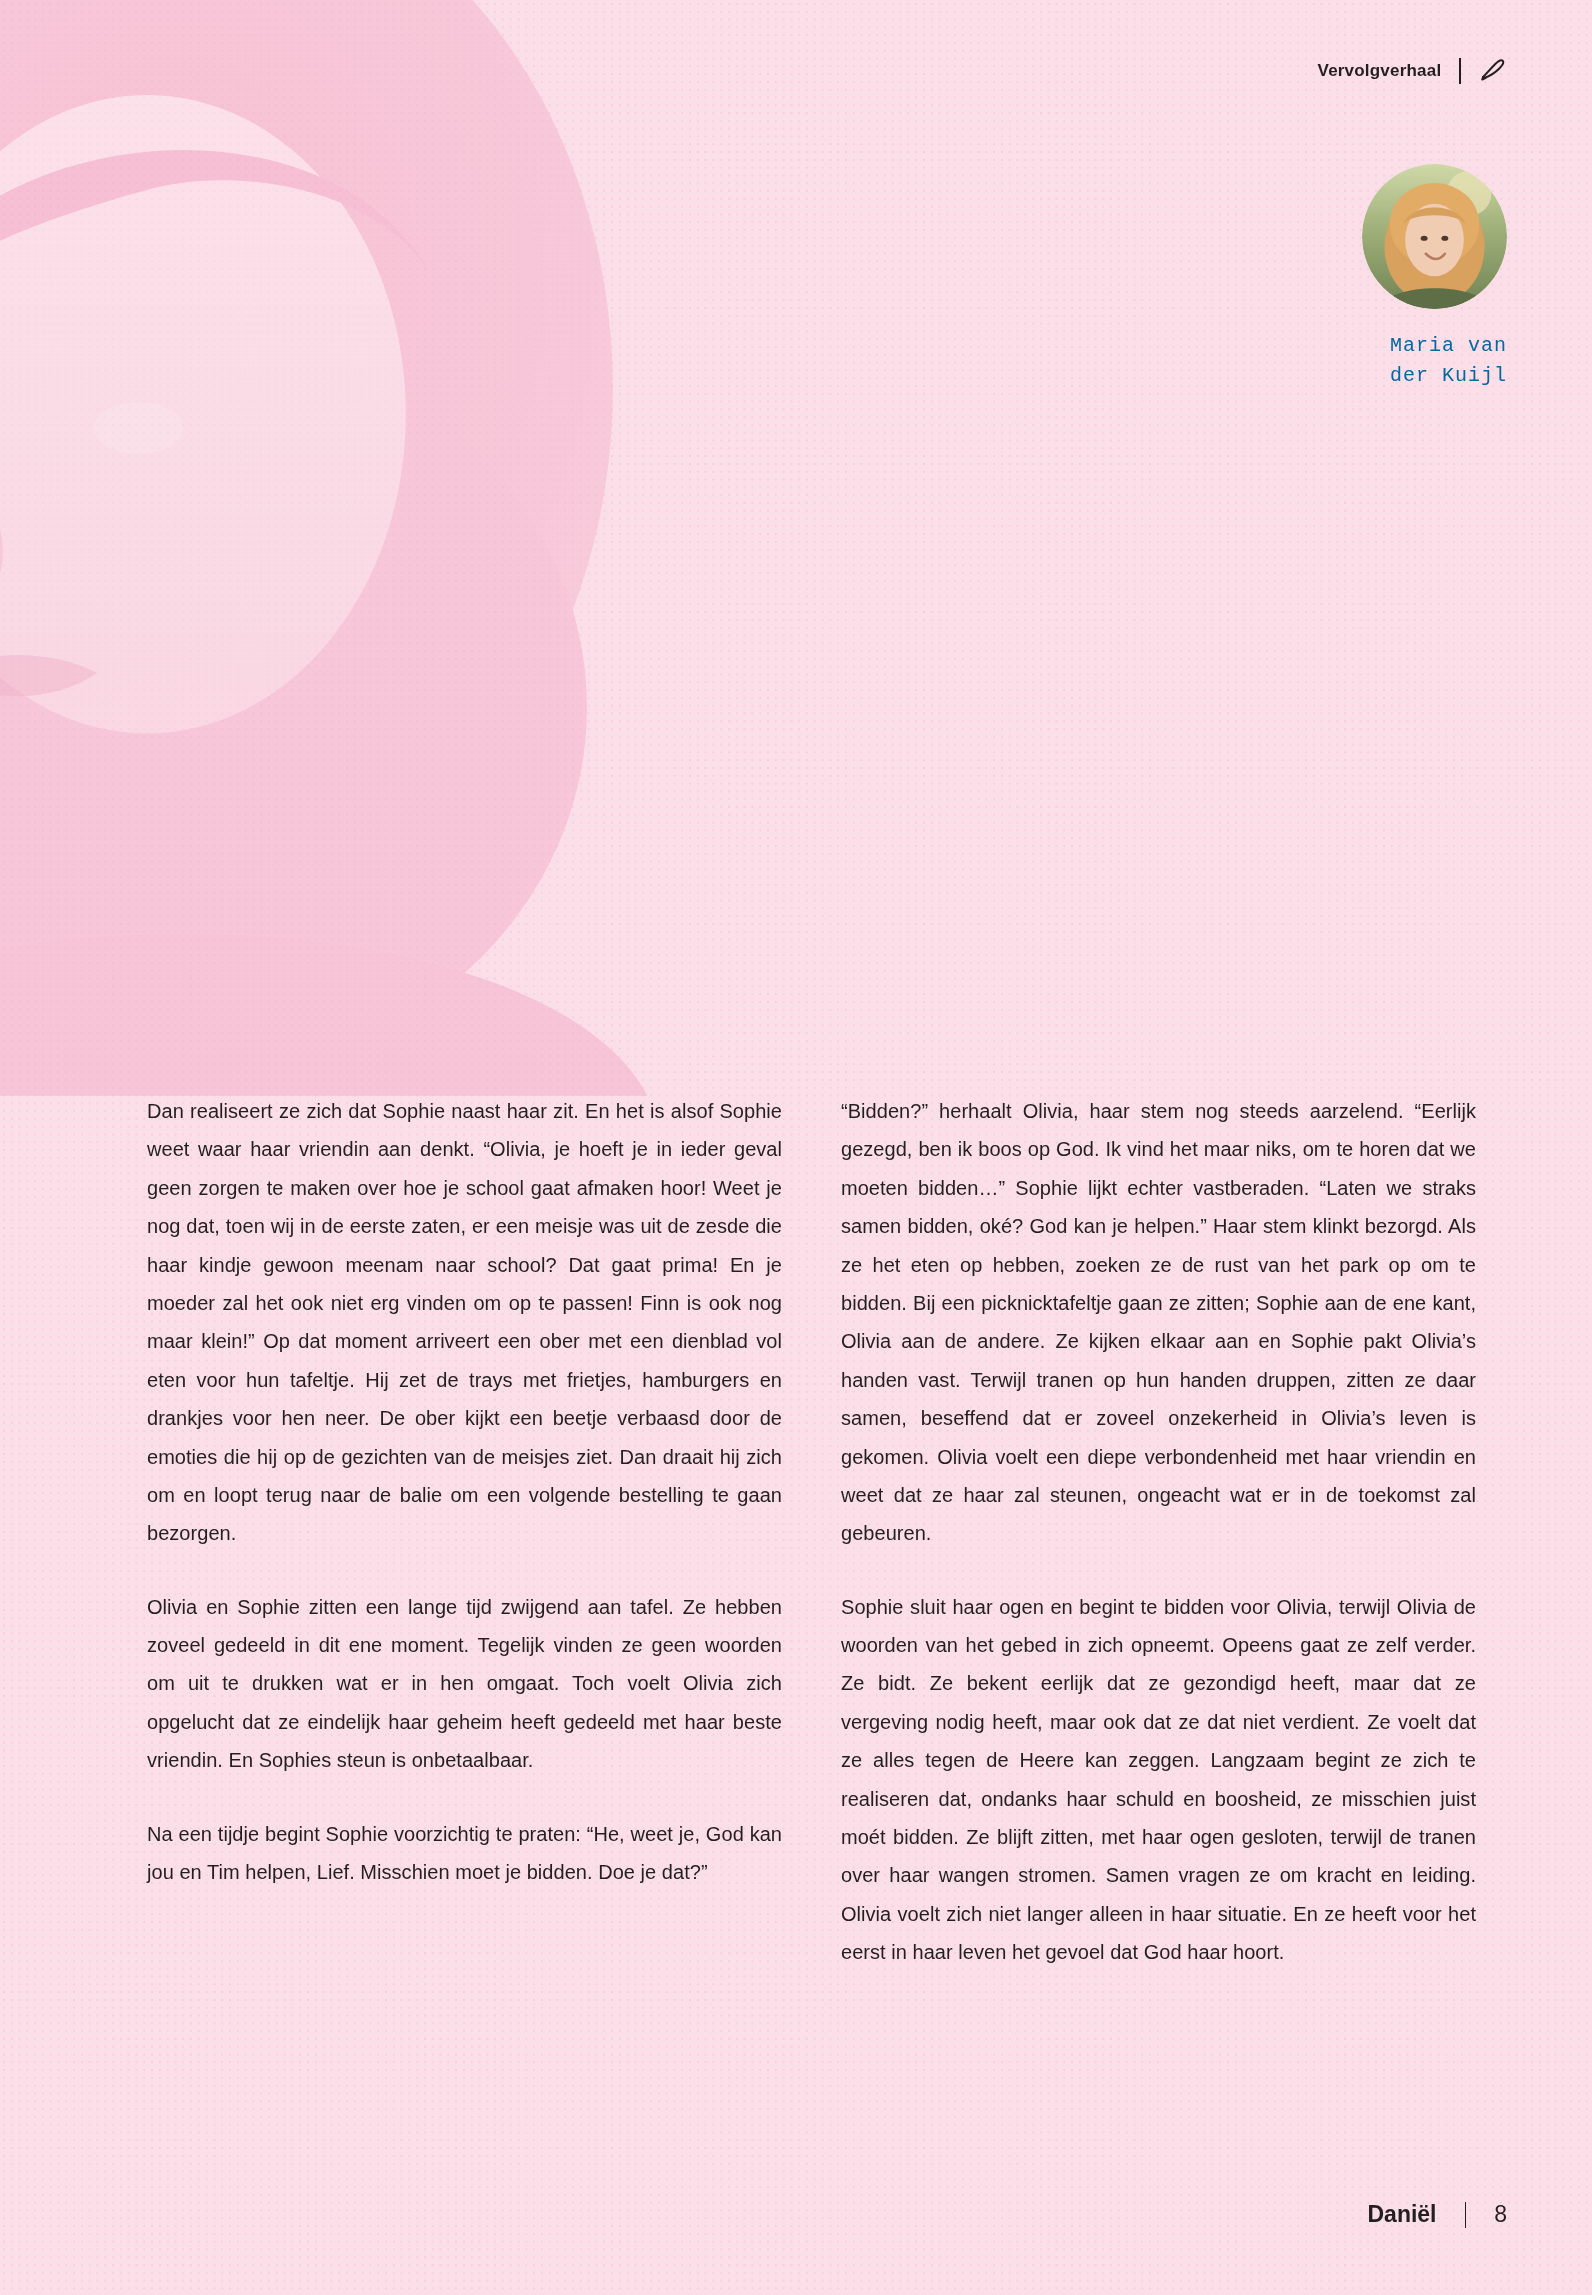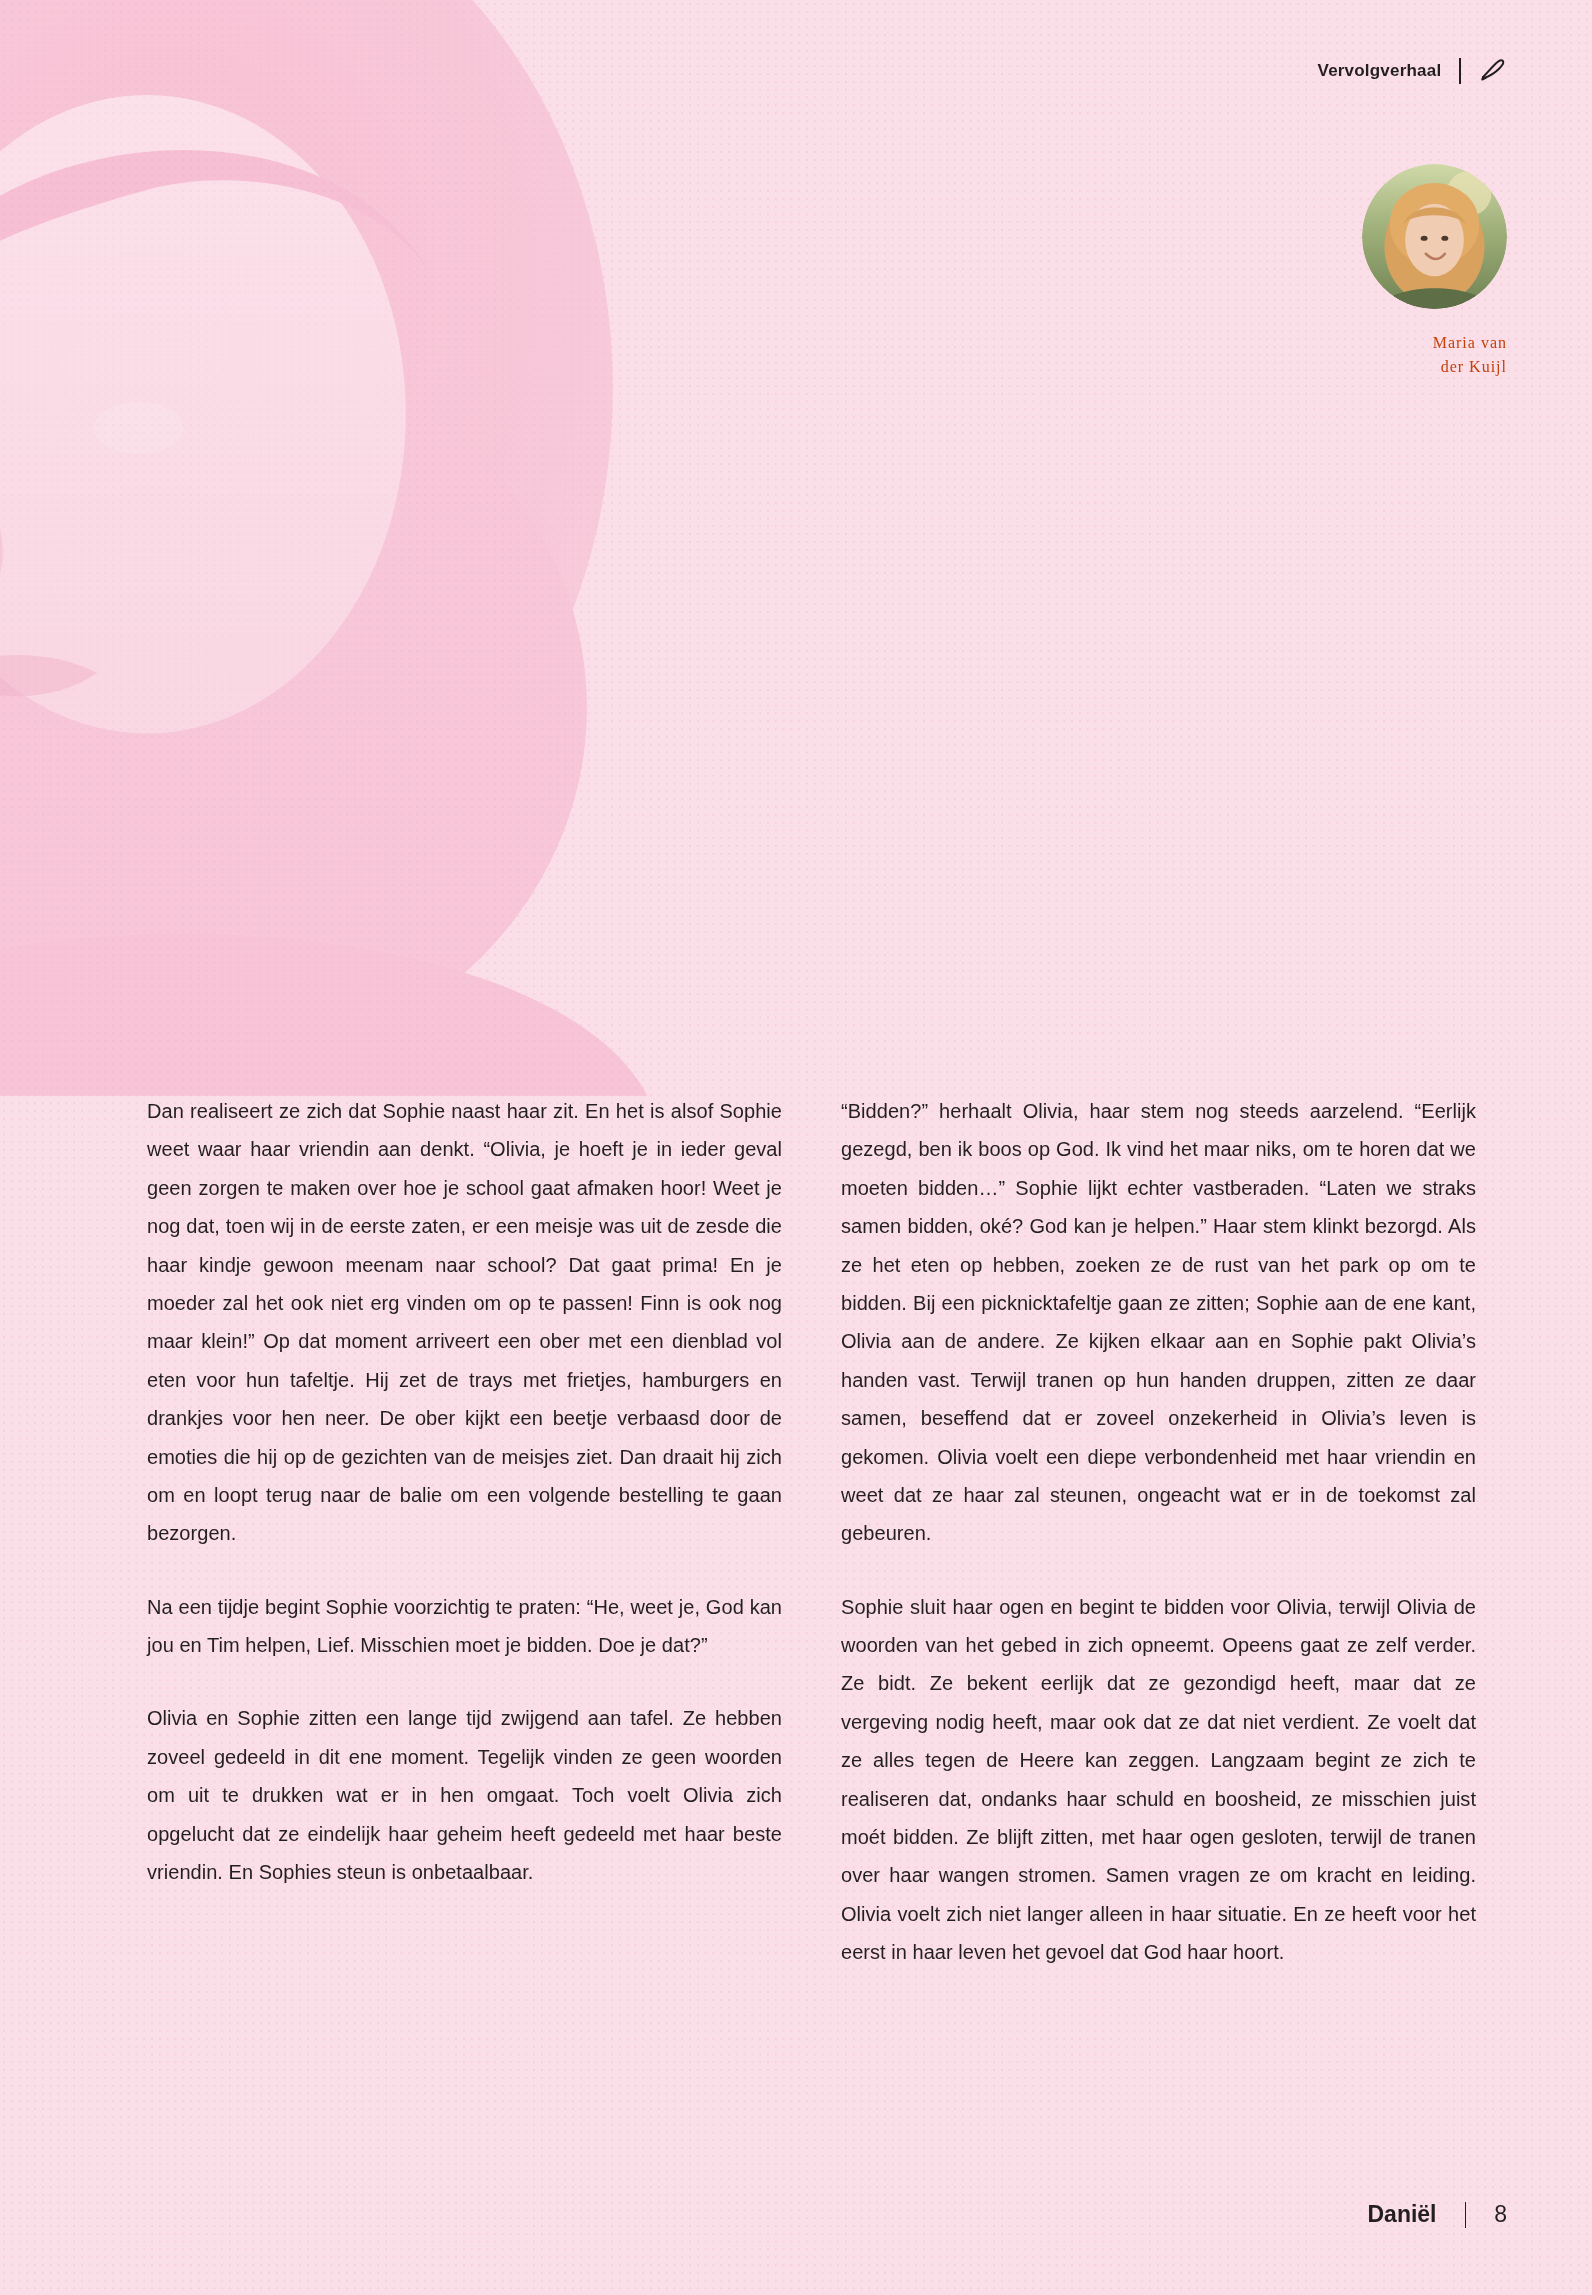--- a/index.html
+++ b/index.html
@@ -75,24 +75,24 @@
     height: 145px;
     border-radius: 50%;
     overflow: hidden;
     margin-left: auto;
     position: relative;
     box-shadow: 0 0 0 0 transparent;
   }
   .avatar svg { display: block; }
   .author-name {
     margin-top: 22.4px;
-    font-family: Liberation Serif, serif;
-    font-size: 16px;
+    font-family: Liberation Mono, monospace;
+    font-size: 20px;
     line-height: 1.5;
-    color: #c2410c;
+    color: #0369a1;
     letter-spacing: 1px;
     white-space: pre-line;
   }
 
   
   .pull-quote {
     position: absolute;
     right: 85px;
     top: 473px;
     width: 897px;
@@ -238,22 +238,22 @@
       </svg>
     </div>
     <div class="author-name">Maria van
 der Kuijl</div>
   </div>
 
 
   <div class="columns">
     <div class="col">
       <p>Dan realiseert ze zich dat Sophie naast haar zit. En het is alsof Sophie weet waar haar vriendin aan denkt. “Olivia, je hoeft je in ieder geval geen zorgen te maken over hoe je school gaat afmaken hoor! Weet je nog dat, toen wij in de eerste zaten, er een meisje was uit de zesde die haar kindje gewoon meenam naar school? Dat gaat prima! En je moeder zal het ook niet erg vinden om op te passen! Finn is ook nog maar klein!”  Op dat moment arriveert een ober met een dienblad vol eten voor hun tafeltje. Hij zet de trays met frietjes, hamburgers en drankjes voor hen neer. De ober kijkt een beetje verbaasd door de emoties die hij op de gezichten van de meisjes ziet. Dan draait hij zich om en loopt terug naar de balie om een volgende bestelling te gaan bezorgen.</p>
+      <p>Olivia en Sophie zitten een lange tijd zwijgend aan tafel. Ze hebben zoveel gedeeld in dit ene moment. Tegelijk vinden ze geen woorden om uit te drukken wat er in hen omgaat. Toch voelt Olivia zich opgelucht dat ze eindelijk haar geheim heeft gedeeld met haar beste vriendin. En Sophies steun is onbetaalbaar.</p>
       <p>Na een tijdje begint Sophie voorzichtig te praten: “He, weet je, God kan jou en Tim helpen, Lief. Misschien moet je bidden. Doe je dat?”</p>
-      <p>Olivia en Sophie zitten een lange tijd zwijgend aan tafel. Ze hebben zoveel gedeeld in dit ene moment. Tegelijk vinden ze geen woorden om uit te drukken wat er in hen omgaat. Toch voelt Olivia zich opgelucht dat ze eindelijk haar geheim heeft gedeeld met haar beste vriendin. En Sophies steun is onbetaalbaar.</p>
     </div>
     <div class="col">
       <p>“Bidden?” herhaalt Olivia, haar stem nog steeds aarzelend. “Eerlijk gezegd, ben ik boos op God. Ik vind het maar niks, om te horen dat we moeten bidden…” Sophie lijkt echter vastberaden. “Laten we straks samen bidden, oké? God kan je helpen.” Haar stem klinkt bezorgd. Als ze het eten op hebben, zoeken ze de rust van het park op om te bidden. Bij een picknicktafeltje gaan ze zitten; Sophie aan de ene kant, Olivia aan de andere. Ze kijken elkaar aan en Sophie pakt Olivia’s handen vast. Terwijl tranen op hun handen druppen, zitten ze daar samen, beseffend dat er zoveel onzekerheid in Olivia’s leven is gekomen. Olivia voelt een diepe verbondenheid met haar vriendin en weet dat ze haar zal steunen, ongeacht wat er in de toekomst zal gebeuren.</p>
       <p>Sophie sluit haar ogen en begint te bidden voor Olivia, terwijl Olivia de woorden van het gebed in zich opneemt. Opeens gaat ze zelf verder. Ze bidt. Ze bekent eerlijk dat ze gezondigd heeft, maar dat ze vergeving nodig heeft, maar ook dat ze dat niet verdient. Ze voelt dat ze alles tegen de Heere kan zeggen. Langzaam begint ze zich te realiseren dat, ondanks haar schuld en boosheid, ze misschien juist moét bidden. Ze blijft zitten, met haar ogen gesloten, terwijl de tranen over haar wangen stromen. Samen vragen ze om kracht en leiding. Olivia voelt zich niet langer alleen in haar situatie. En ze heeft voor het eerst in haar leven het gevoel dat God haar hoort.</p>
     </div>
   </div>
 
   <div class="footer">
     <span class="brand">Daniël</span>
     <span class="divider"></span>

